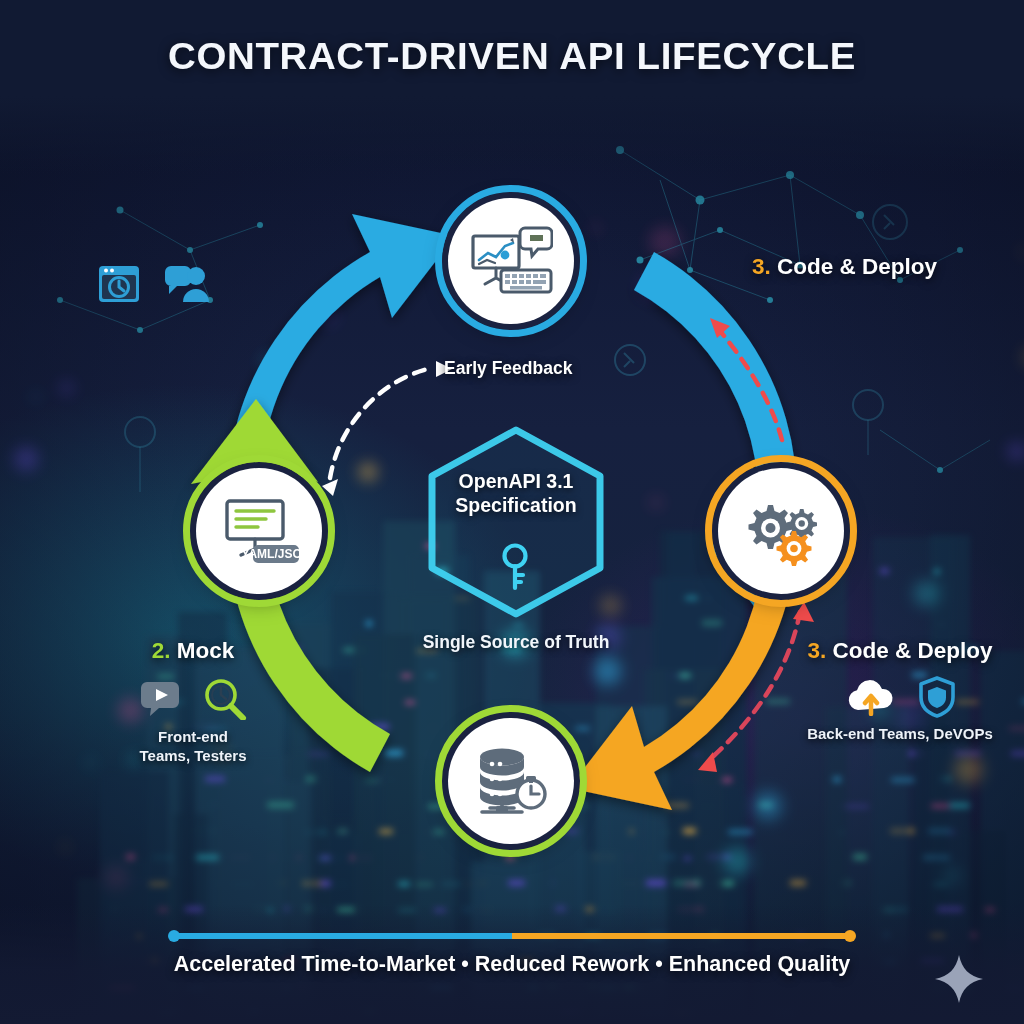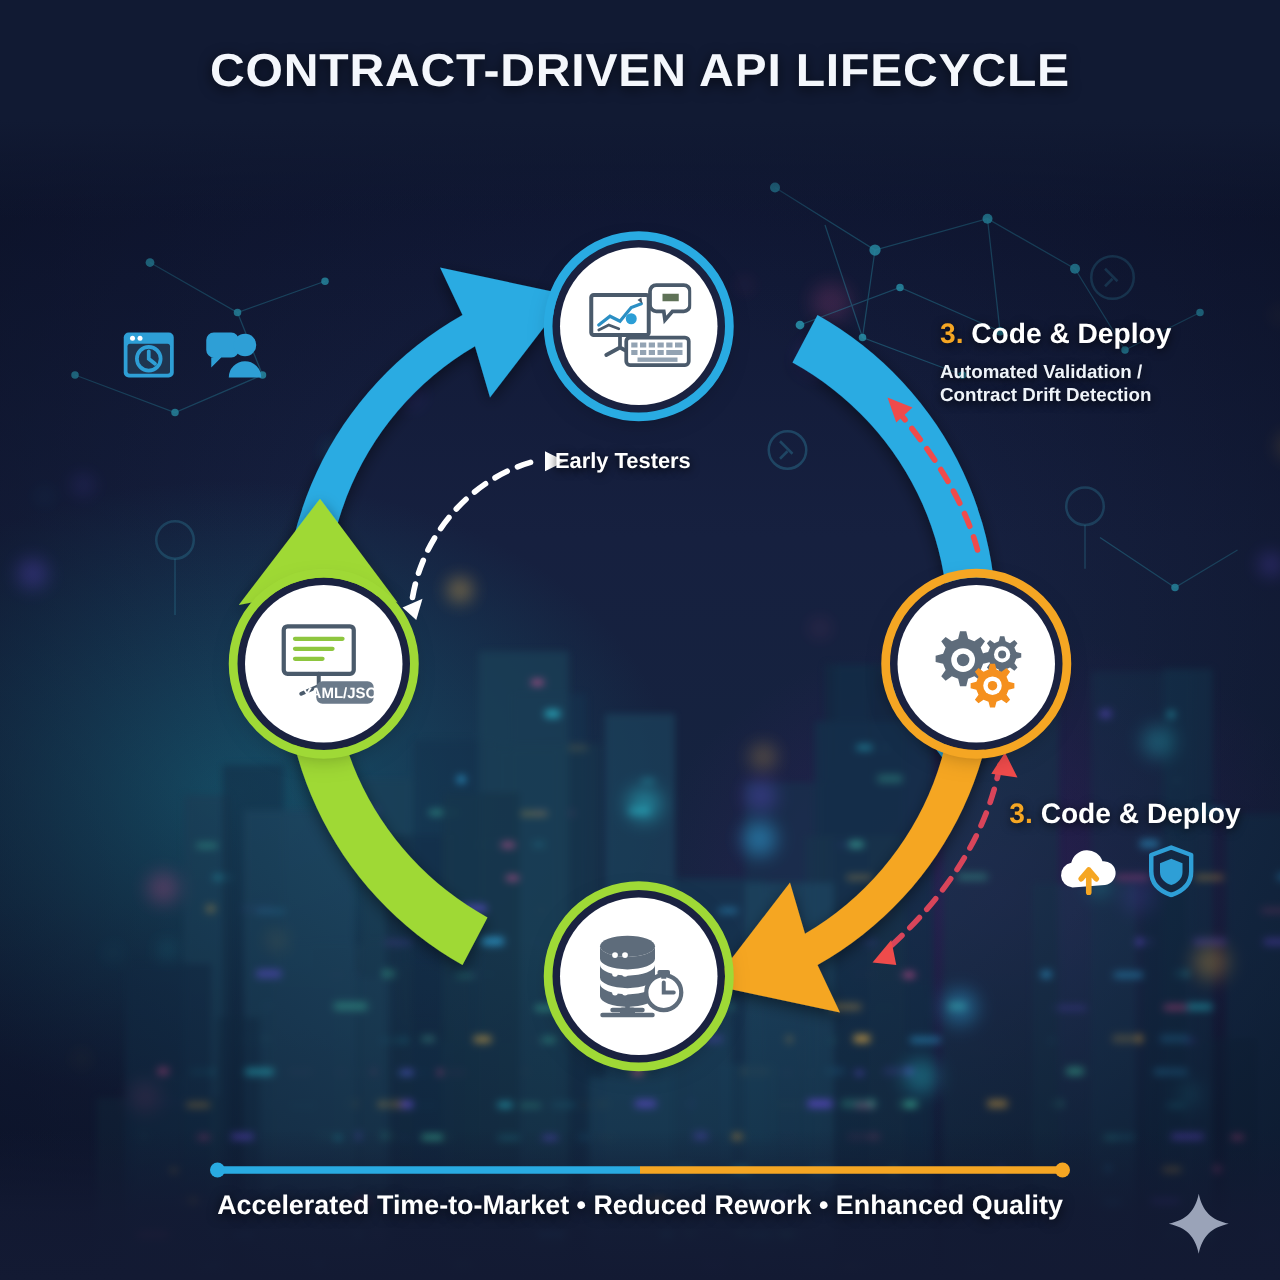--- a/index.html
+++ b/index.html
@@ -719,69 +719,103 @@
       <rect x="26" y="62" width="12" height="7" rx="1.5" fill="#5e6c7b"></rect>
       <g>
         <circle cx="61" cy="50" r="14" fill="#ffffff" stroke="#5e6c7b" stroke-width="3.4"></circle>
         <path d="M61 42 v8 h8" stroke="#5e6c7b" stroke-width="3.2" fill="none" stroke-linecap="round"></path>
         <rect x="56" y="32" width="10" height="4.5" rx="1.5" fill="#5e6c7b"></rect>
         <rect x="59" y="34" width="4" height="5" fill="#5e6c7b"></rect>
       </g>
     </svg>
   </div>
 
+  <div class="hex-wrap">
+    <svg width="184" height="196" viewBox="0 0 184 196" style="position:absolute;left:0;top:0">
+      <polygon points="92,6 176,52 176,144 92,190 8,144 8,52" fill="rgba(40,180,215,0.07)" stroke="#3fd2f2" stroke-width="7" stroke-linejoin="round" opacity=".95"></polygon>
+    </svg>
+    <div class="hex-text">
+      <div>OpenAPI 3.1</div>
+      <div>Specification</div>
+    </div>
+    <svg width="40" height="52" viewBox="0 0 40 52" style="position:absolute;left:72px;top:118px">
+      <circle cx="19" cy="14" r="10.5" fill="none" stroke="#3fd2f2" stroke-width="4.2"></circle>
+      <path d="M19 24 v22" stroke="#3fd2f2" stroke-width="4.2" stroke-linecap="round"></path>
+      <path d="M19 33 h8 M19 40 h6" stroke="#3fd2f2" stroke-width="4.2" stroke-linecap="round"></path>
+    </svg>
+    <div class="hex-cap">Single Source of Truth</div>
+  </div>
 
   <div class="step design">
     <div class="icons">
       <svg width="44" height="40" viewBox="0 0 44 40">
         <rect x="2" y="2" width="40" height="36" rx="4" fill="#2e9fd6"></rect>
         <rect x="5" y="11" width="34" height="24" rx="2" fill="#1f3550"></rect>
         <circle cx="9" cy="6.5" r="2" fill="#ffffff"></circle>
           <circle cx="15" cy="6.5" r="2" fill="#ffffff"></circle>
         <circle cx="22" cy="23" r="9.5" fill="none" stroke="#2e9fd6" stroke-width="3"></circle>
         <path d="M22 17 v6 l5 4" stroke="#2e9fd6" stroke-width="3" fill="none" stroke-linecap="round"></path>
       </svg>
       <svg width="48" height="40" viewBox="0 0 48 40">
         <path d="M2 8 a6 6 0 0 1 6 -6 h14 a6 6 0 0 1 6 6 v8 a6 6 0 0 1 -6 6 h-8 l-8 8 v-8 h2 a6 6 0 0 1 -6 -6 z" fill="#2e9fd6"></path>
         <circle cx="33" cy="12" r="9" fill="#2e9fd6"></circle>
         <path d="M20 38 a13 13 0 0 1 26 0 z" fill="#2e9fd6"></path>
       </svg>
     </div>
   </div>
 
+  <div class="step mock">
+    <div class="head">
+      <span class="num">2.</span>
+      <span>Mock</span>
+    </div>
+    <div class="icons">
+      <svg width="42" height="38" viewBox="0 0 42 38">
+        <path d="M2 8 a6 6 0 0 1 6 -6 h26 a6 6 0 0 1 6 6 v14 a6 6 0 0 1 -6 6 h-14 l-9 8 1 -8 h-4 a6 6 0 0 1 -6 -6 z" fill="#6c7c8c"></path>
+        <polygon points="17,9 29,15 17,21" fill="#ffffff"></polygon>
+      </svg>
+      <svg width="44" height="42" viewBox="0 0 44 42">
+        <circle cx="18" cy="17" r="14" fill="none" stroke="#9fd936" stroke-width="3.6"></circle>
+        <circle cx="18" cy="17" r="9" fill="none" stroke="#2a3f52" stroke-width="2" opacity=".8"></circle>
+        <path d="M18 10 v7 l5 4" stroke="#2a3f52" stroke-width="2.6" fill="none" stroke-linecap="round"></path>
+        <path d="M28 28 L40 40" stroke="#9fd936" stroke-width="6" stroke-linecap="round"></path>
+      </svg>
+    </div>
+    <div class="sub">
+      <div>Front-end</div>
+      <div>Teams, Testers</div>
+    </div>
+  </div>
 
   <div class="step code-top">
     <div class="head">
       <span class="num">3.</span>
       <span>Code &amp; Deploy</span>
-    </div>
-    <div class="sub">
-      <div>Automated Validation /</div>
-      <div>Contract Drift Detection</div>
     </div>
   </div>
 
   <div class="step code-bot">
     <div class="head">
       <span class="num">3.</span>
       <span>Code &amp; Deploy</span>
     </div>
     <div class="icons">
       <svg width="52" height="38" viewBox="0 0 52 38">
         <path d="M13 32 a10 10 0 0 1 -1 -19.8 A13 13 0 0 1 37 11 a9.5 9.5 0 0 1 2 18.9 z" fill="#ffffff"></path>
         <path d="M26 36 v-16 M20 25 L26 18 L32 25" stroke="#f5a623" stroke-width="4.5" fill="none" stroke-linecap="round" stroke-linejoin="round"></path>
       </svg>
       <svg width="36" height="42" viewBox="0 0 36 42">
         <path d="M18 2 L34 8 v13 c0 10 -7 16 -16 19 C9 37 2 31 2 21 V8 z" fill="none" stroke="#2e9fd6" stroke-width="3.6" stroke-linejoin="round"></path>
         <path d="M18 11 L27 14.5 v7 c0 5.5 -4 8.8 -9 10.5 -5 -1.7 -9 -5 -9 -10.5 v-7 z" fill="#2e9fd6"></path>
       </svg>
     </div>
-  </div>
-
-  <div class="feedback-label">Early Testers</div>
+    <div class="sub">Back-end Teams, DeVOPs</div>
+  </div>
+
+  <div class="feedback-label">Early Feedback</div>
 
   <div class="bar-wrap">
     <div class="bar"></div>
     <div class="dot l"></div>
     <div class="dot r"></div>
   </div>
   <div class="banner-text">Accelerated Time-to-Market • Reduced Rework • Enhanced Quality</div>
   <svg class="sparkle" width="54" height="54" viewBox="0 0 54 54">
     <path d="M27 3 C30 17 37 24 51 27 C37 30 30 37 27 51 C24 37 17 30 3 27 C17 24 24 17 27 3 Z" fill="#9aa3b8"></path>
   </svg>

